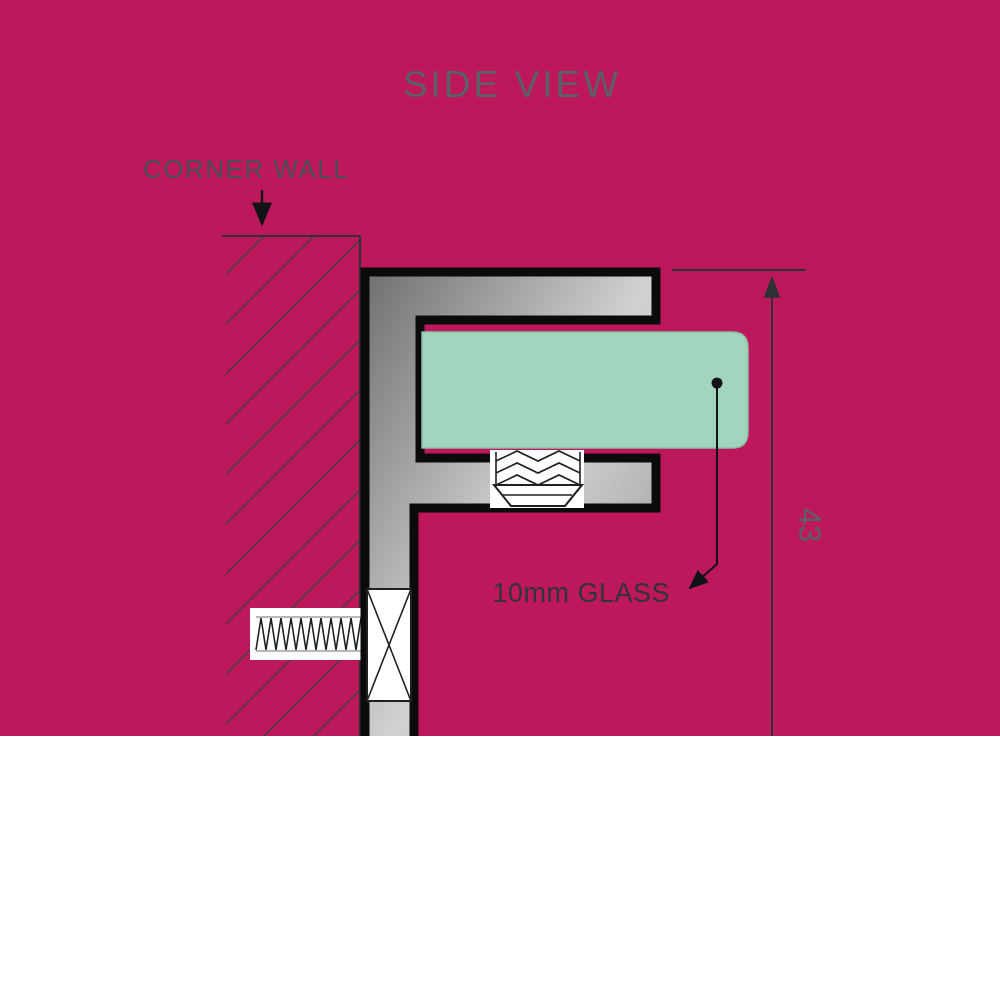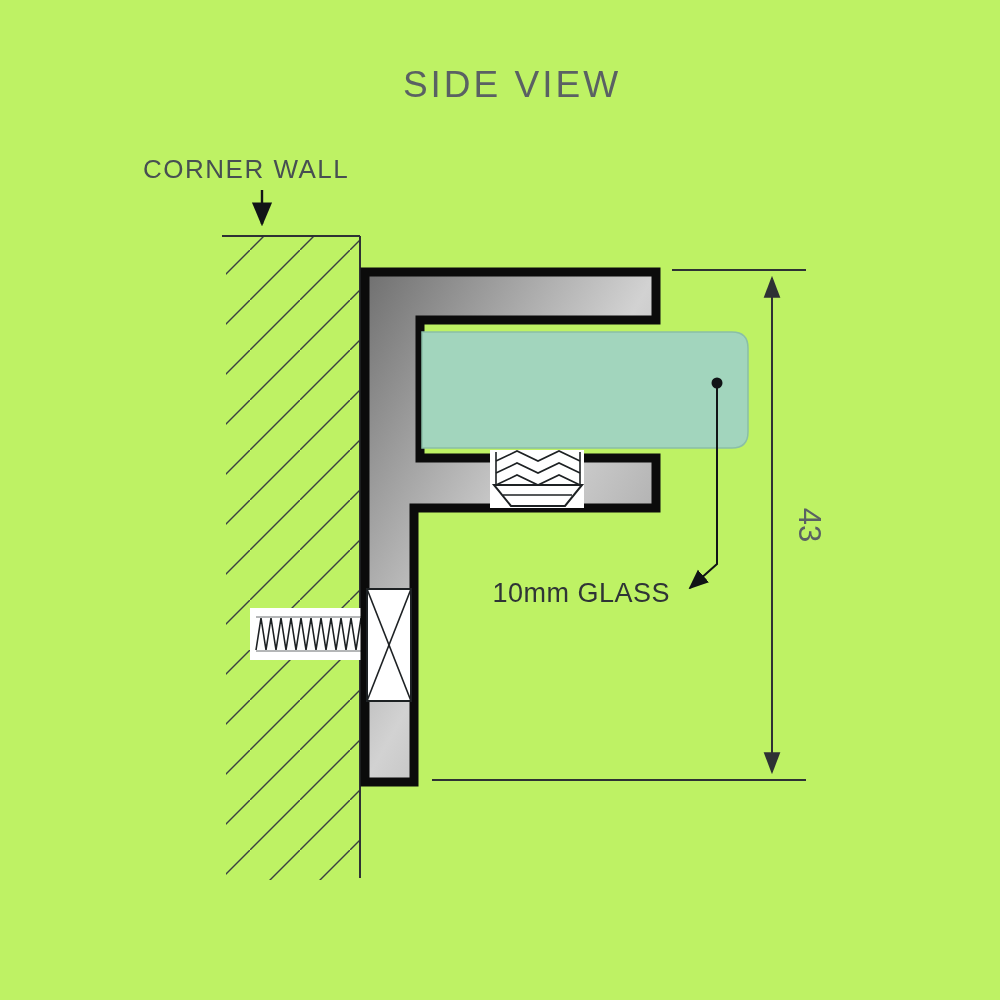--- a/index.html
+++ b/index.html
@@ -6,22 +6,22 @@
     margin: 0;
     padding: 0;
     background: #ffffff;
     width: 1000px;
     height: 1000px;
     font-family: "Liberation Sans", sans-serif;
   }
   .stage {
     position: relative;
     width: 1000px;
-    height: 1000px;
-    background: #bef264;
+    height: 736px;
+    background: #be185d;
     overflow: hidden;
   }
   svg { display: block; }
   text {
     font-family: "Liberation Sans", sans-serif;
   }
   .title-text {
     font-size: 37px;
     letter-spacing: 3px;
     fill: #5a6163;

